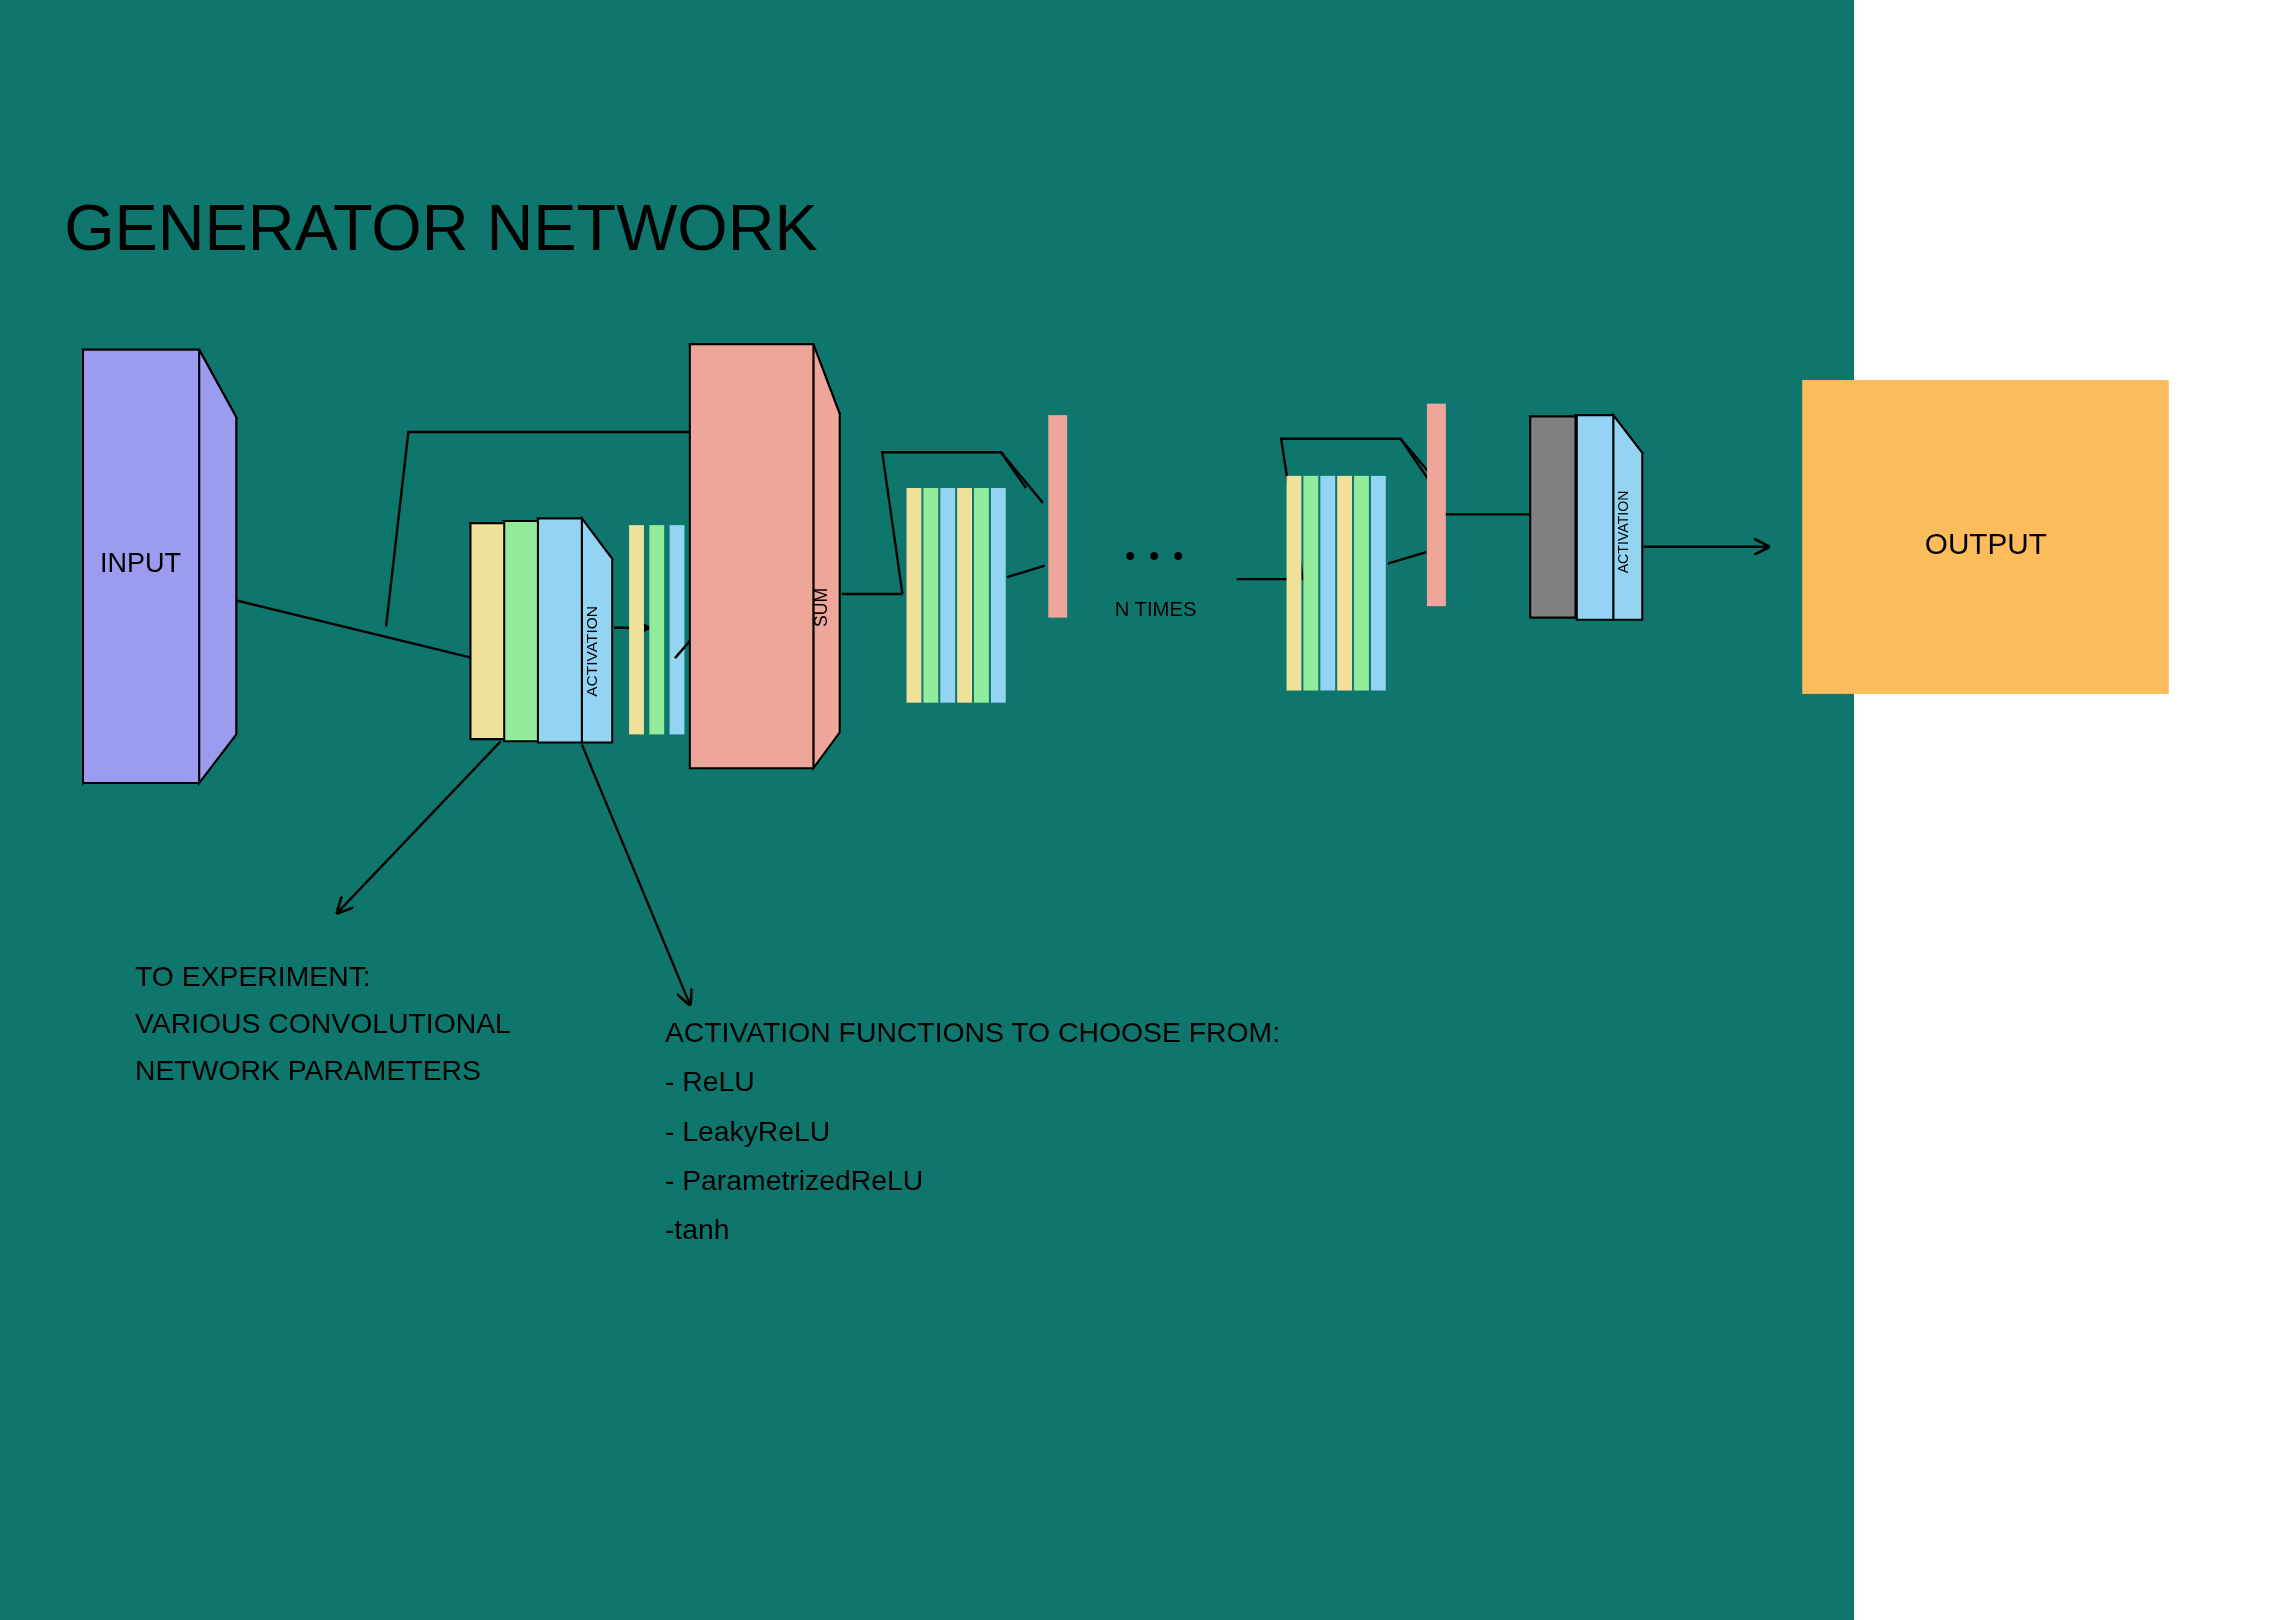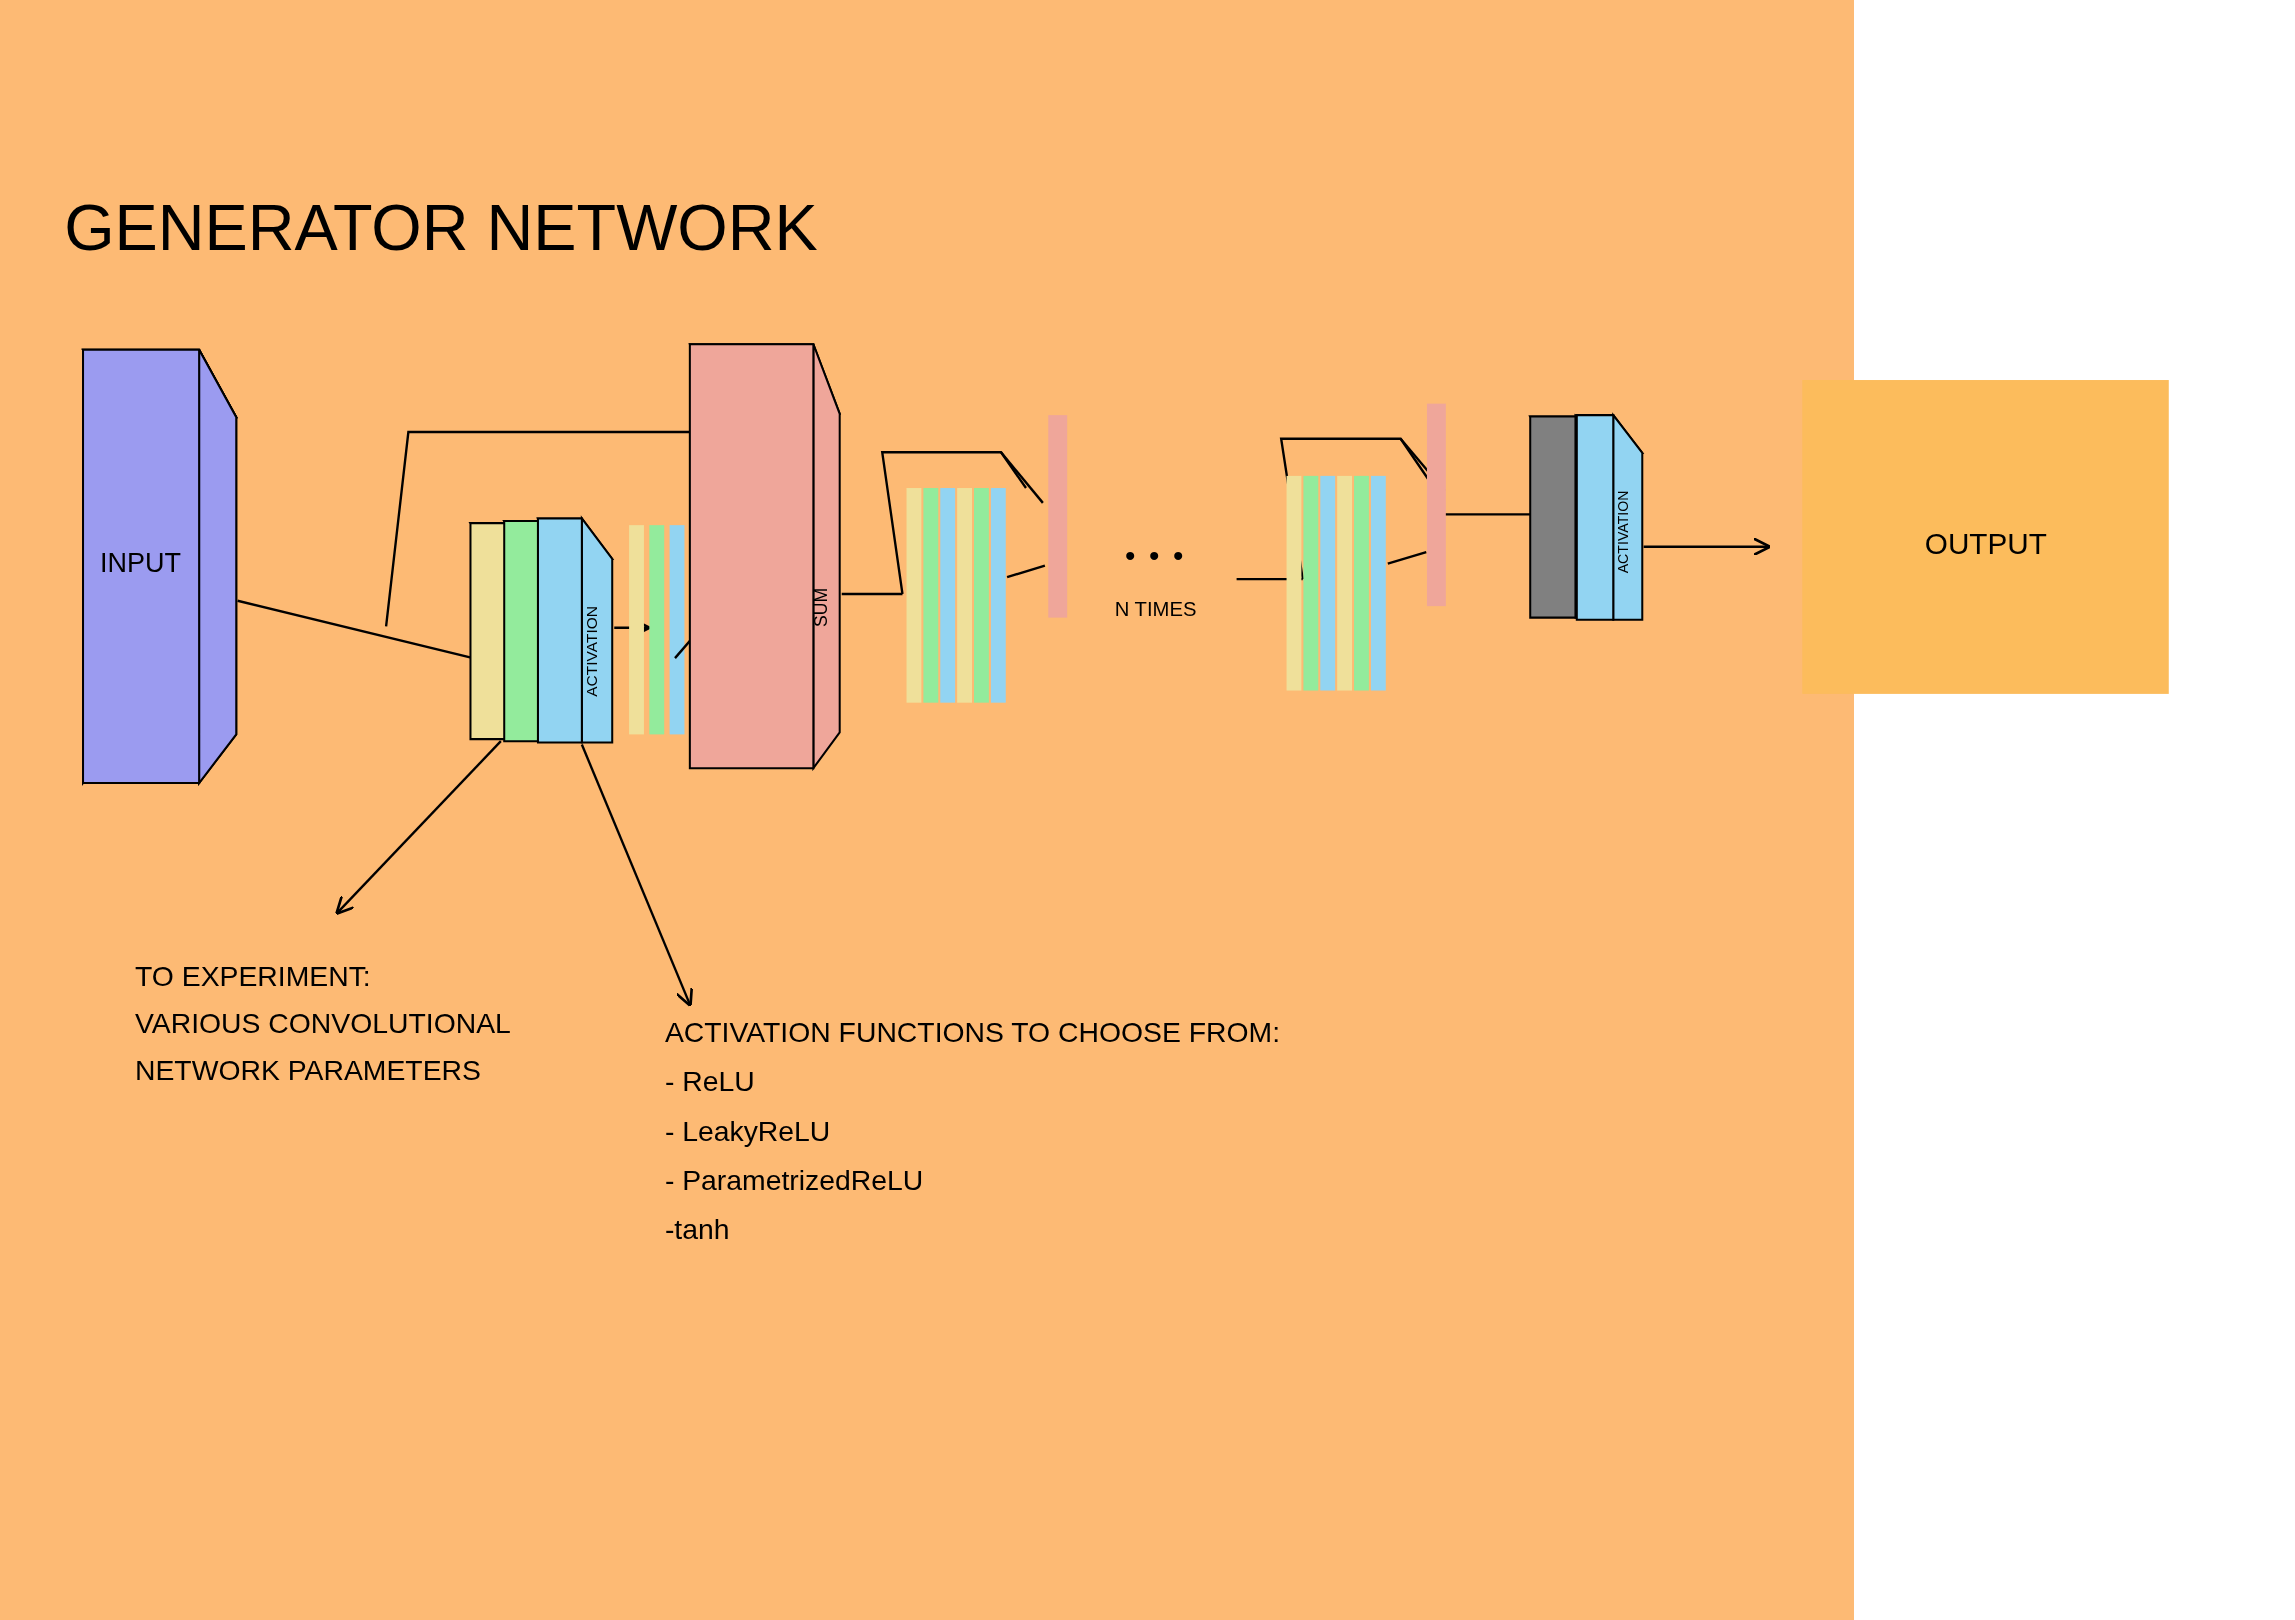--- a/index.html
+++ b/index.html
@@ -10,21 +10,21 @@
   body {
     width: 2295px;
     height: 1620px;
     font-family: "Liberation Sans", sans-serif;
     overflow: hidden;
   }
   #canvas {
     position: relative;
     width: 1854px;
     height: 1620px;
-    background: #fdba74;
+    background: #0f766e;
   }
   svg.diagram {
     position: absolute;
     left: 0;
     top: 0;
     width: 2295px;
     height: 1620px;
   }
   .ttl {
     font-family: "Liberation Sans", sans-serif;

